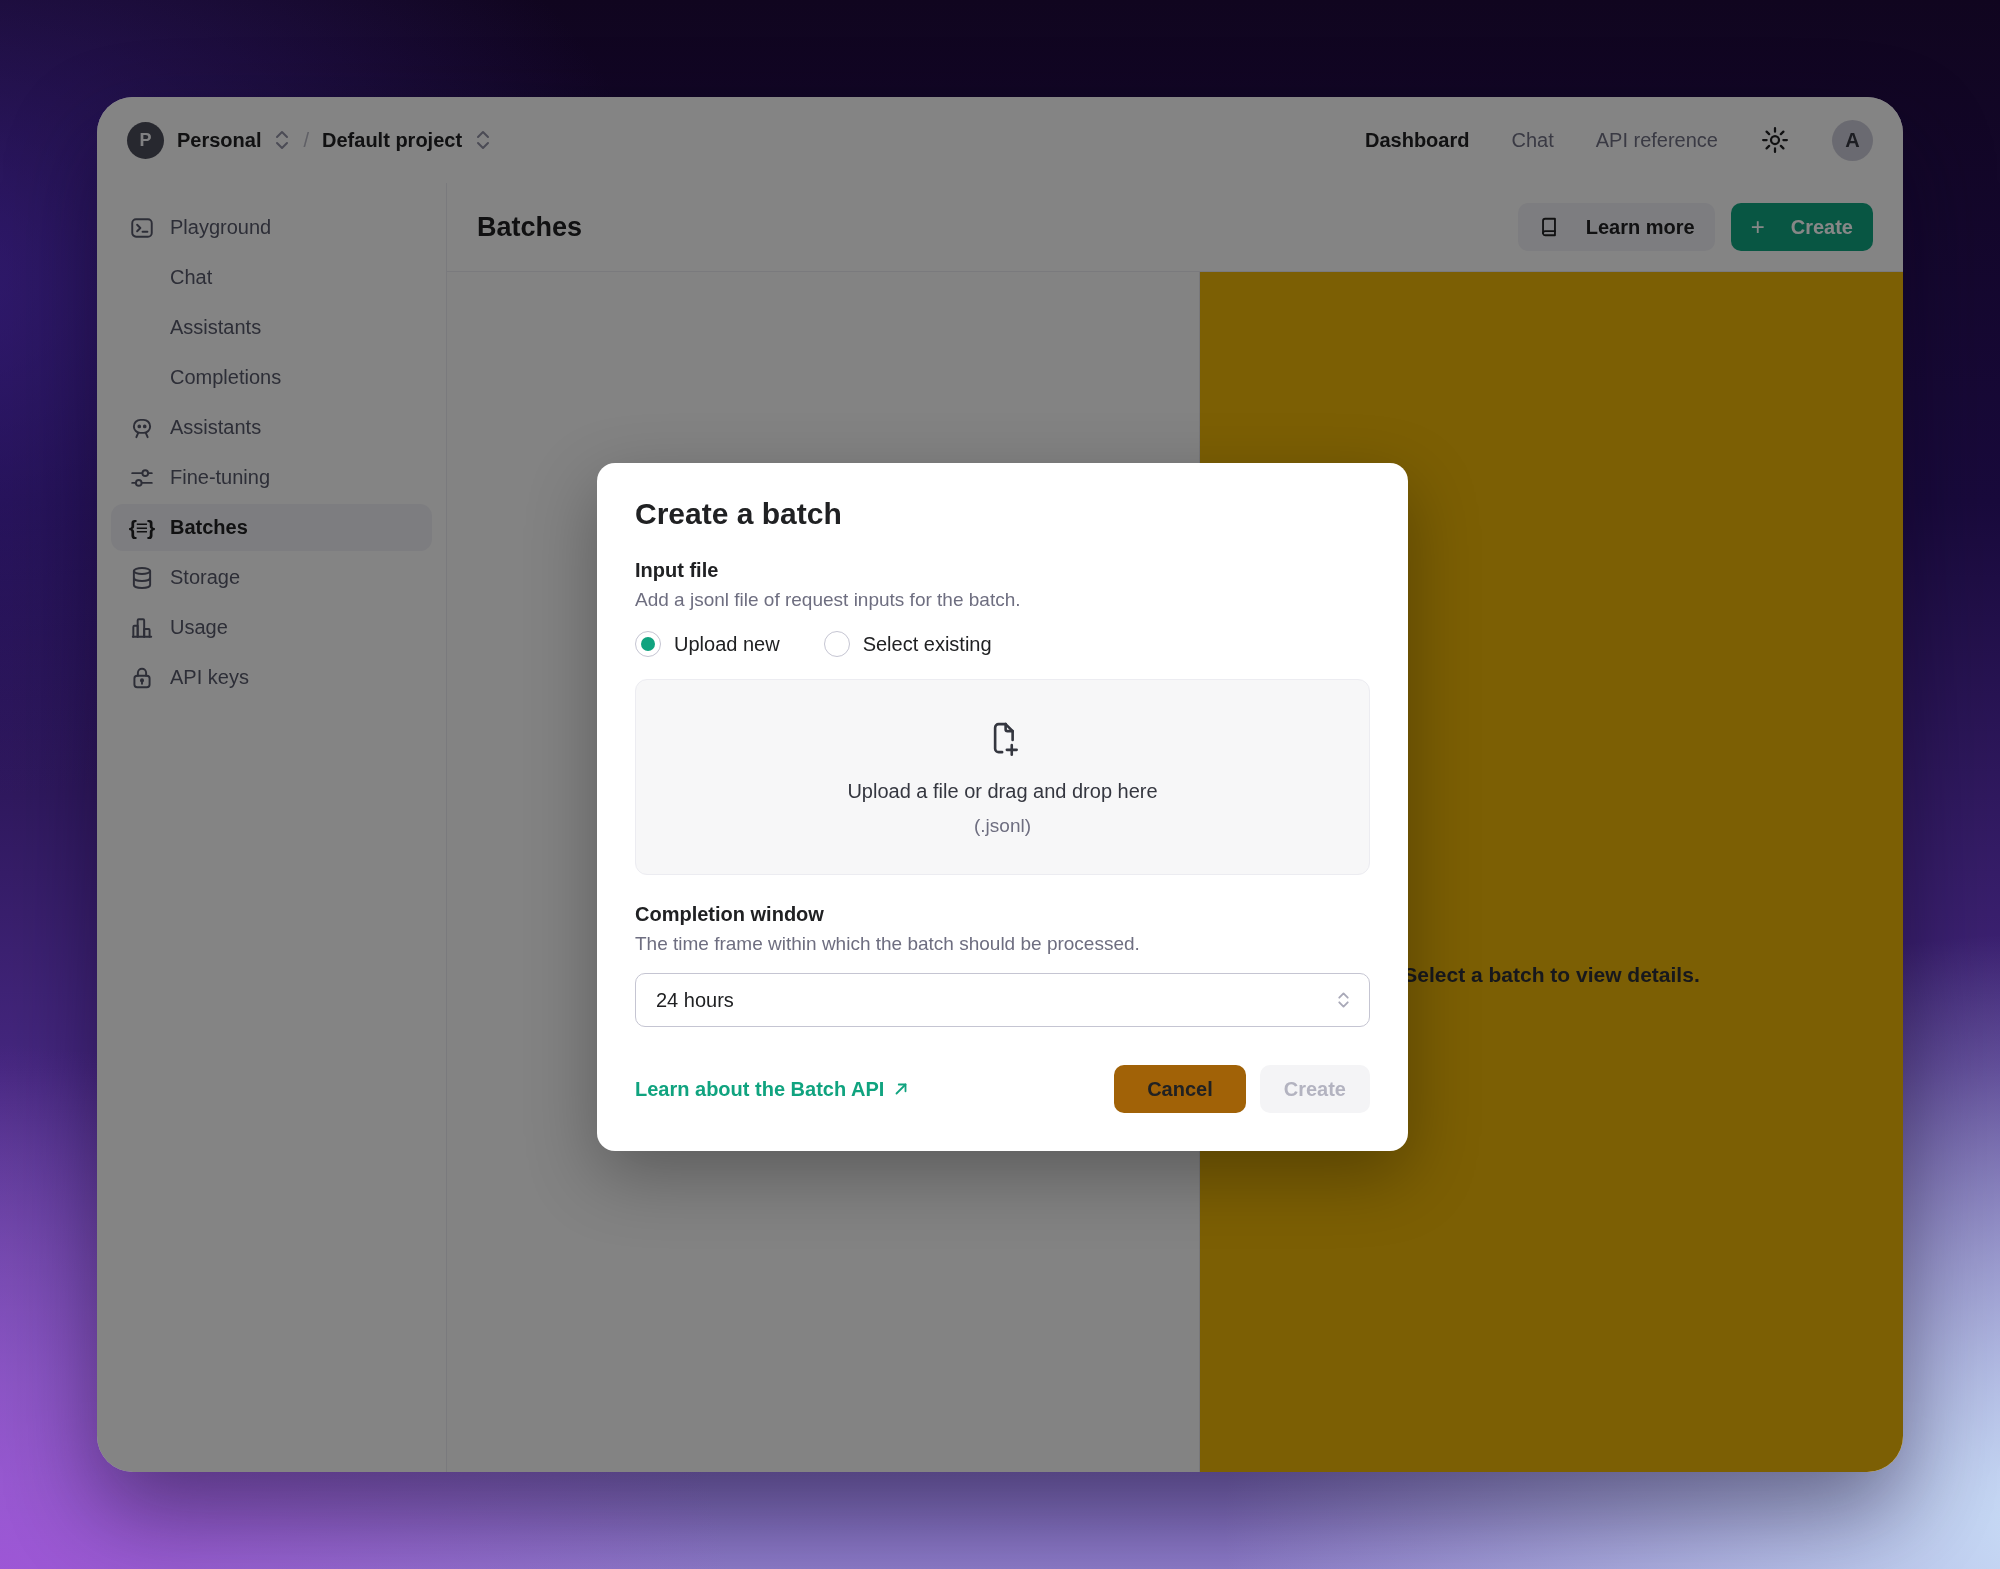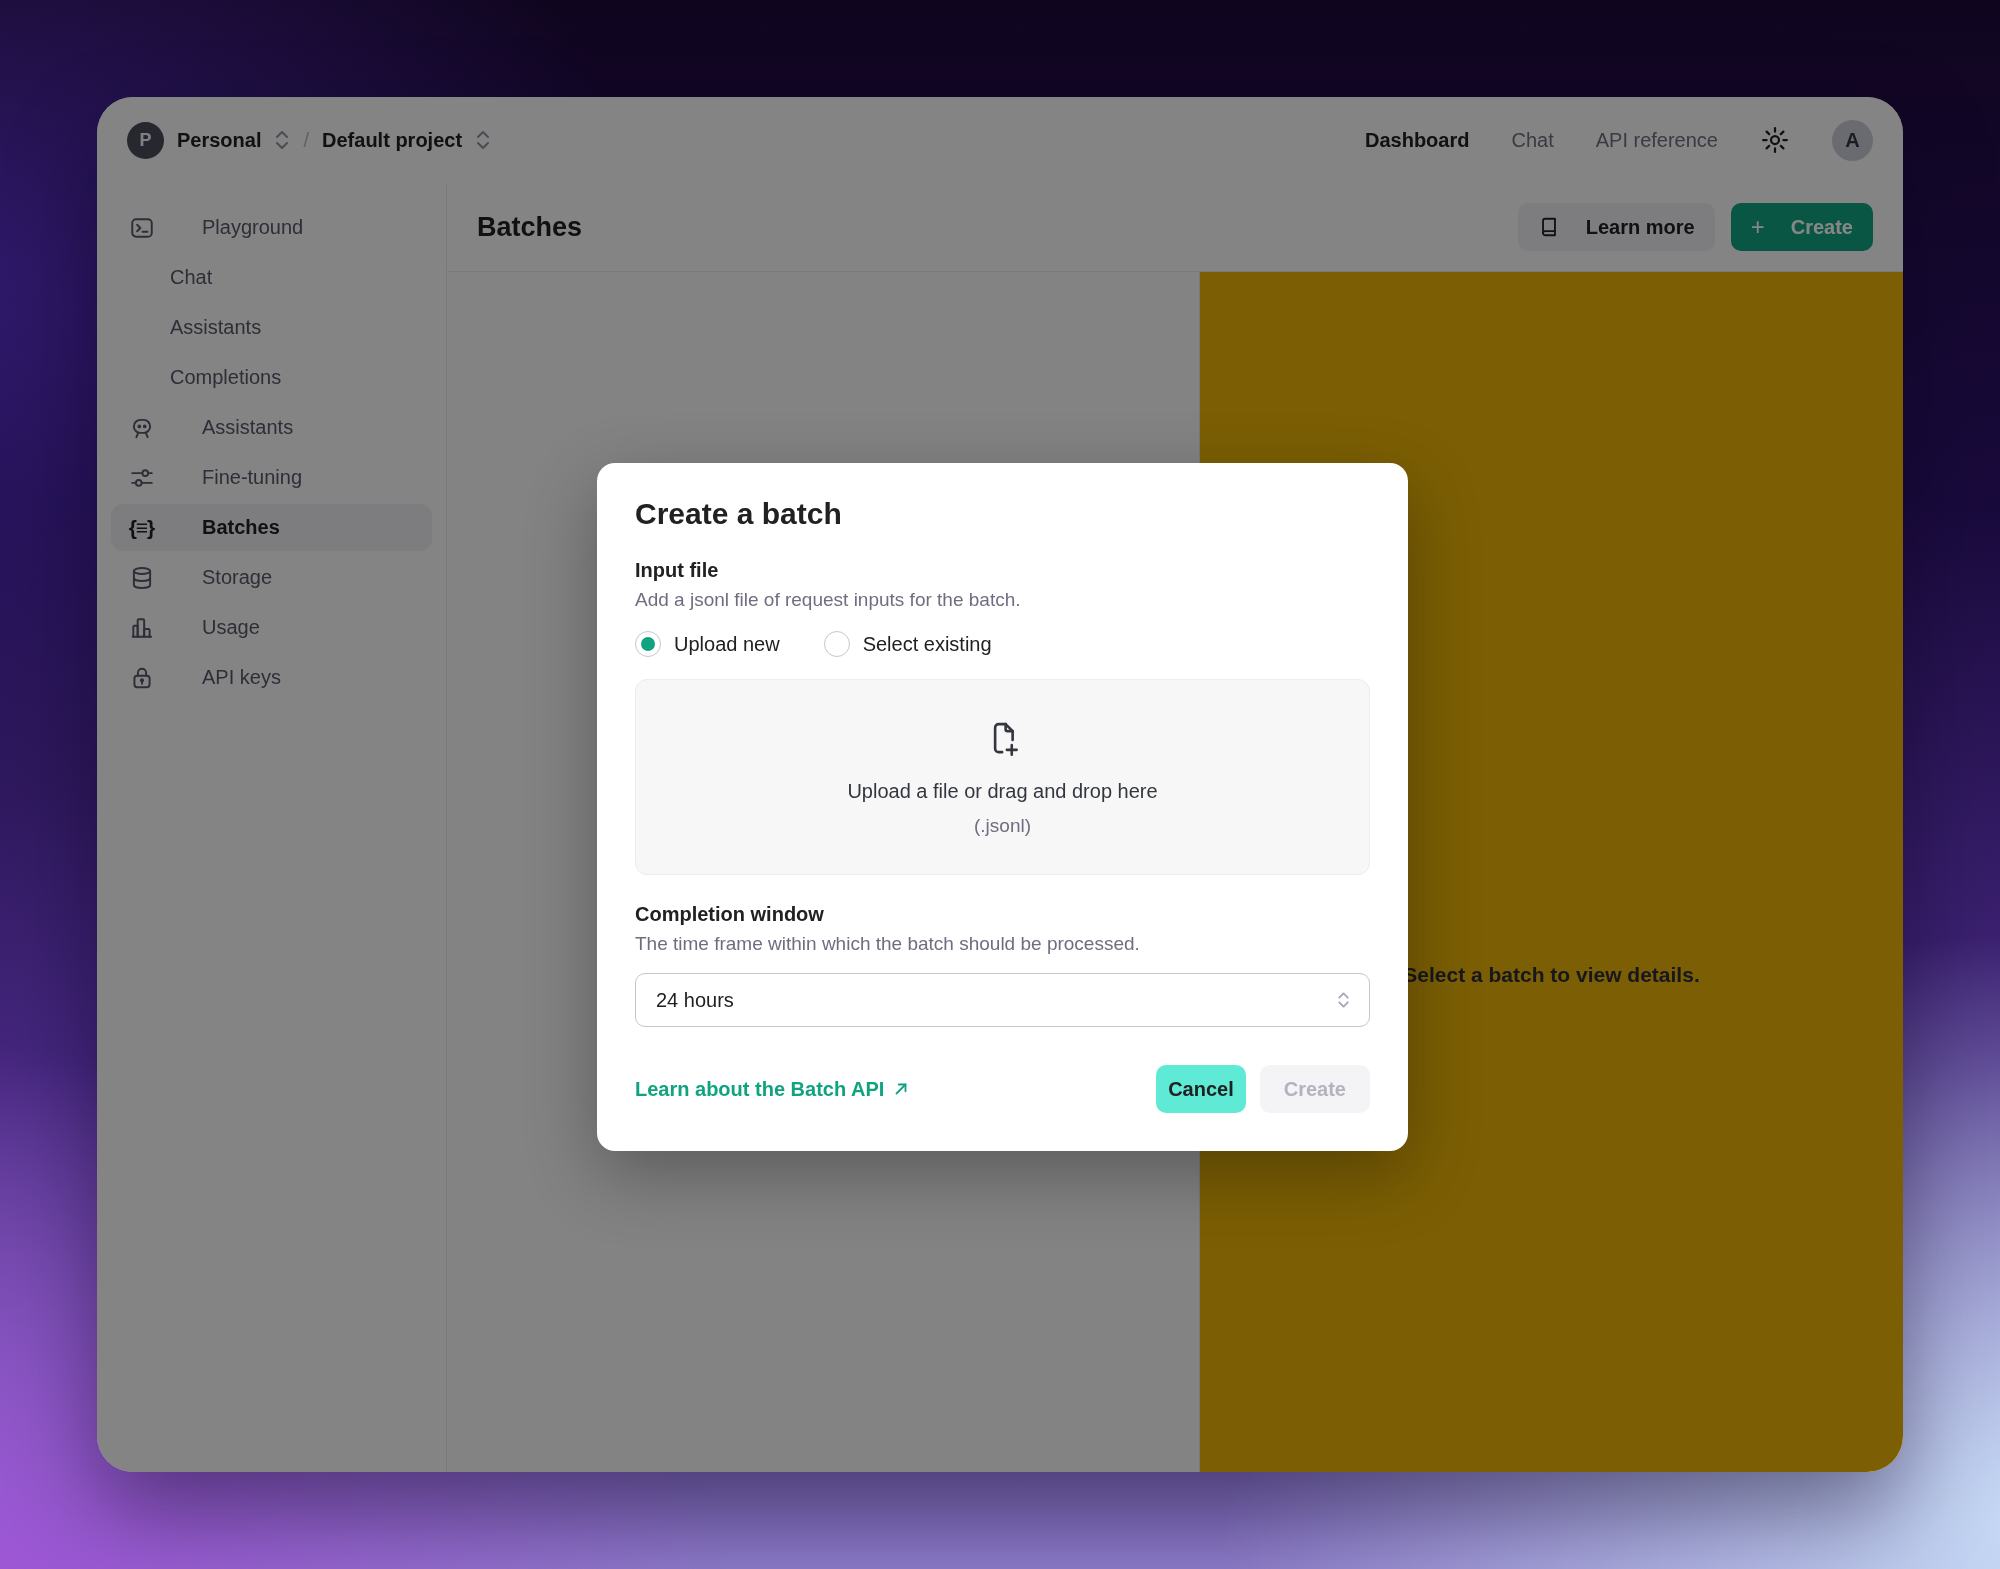--- a/index.html
+++ b/index.html
@@ -35,21 +35,21 @@
   .user-avatar { width:41px; height:41px; border-radius:50%; background:#c9c9d5; color:#353740;
     display:flex; align-items:center; justify-content:center; font-size:20px; font-weight:700; }
   .gear { color:#202123; display:flex; }
 
   
   .frame { position:absolute; top:86px; left:0; right:0; bottom:0; display:flex; }
 
   
   .sidebar { width:350px; border-right:1px solid #e6e6ec; padding-top:18px; flex-shrink:0; }
   .side-item { height:47px; margin:3px 14px; border-radius:12px; display:flex; align-items:center;
-    padding-left:17px; cursor:pointer;gap:32px; }
+    padding-left:17px; cursor:pointer; }
   .side-item .ic { width:27px; display:flex; justify-content:center; color:#565869; flex-shrink:0; }
   .side-item .lbl { margin-left:15px; font-size:20px; color:#565869; }
   .side-item.noicon .lbl { margin-left:42px; }
   .side-item.active { background:#ececf1; }
   .side-item.active .lbl { color:#202123; font-weight:700; }
   .side-item.active .ic { color:#202123; }
   .braces-glyph { font-size:21px; font-weight:600; letter-spacing:-1px; line-height:1; }
 
   
   .main { flex:1; display:flex; flex-direction:column; }
@@ -87,21 +87,21 @@
     display:flex; flex-direction:column; align-items:center; justify-content:center; cursor:pointer; }
   .dropzone .dz1 { font-size:20px; color:#353740; margin-top:20px; }
   .dropzone .dz2 { font-size:19px; color:#6e6e80; margin-top:12px; }
   .select { margin-top:18px; height:54px; border:1px solid #c5c5d2; border-radius:10px; background:#fff;
     display:flex; align-items:center; justify-content:space-between; padding:0 18px 0 20px;
     font-size:20px; color:#202123; cursor:pointer; }
   .select .updown { color:#a9a9b8; }
   .modal-footer { margin-top:38px; display:flex; align-items:center; justify-content:space-between; }
   .link-green { display:flex; align-items:center; gap:8px; color:#10a37f; font-size:20px; font-weight:700; cursor:pointer; }
   .footer-btns { display:flex; gap:14px; }
-  .btn-cancel { background:#5eead4; color:#202123; padding:0 12px; }
+  .btn-cancel { background:#a16207; color:#202123; padding:0 33px; }
   .btn-disabled { background:#f4f4f6; color:#b3b3c0; padding:0 24px; cursor:default; }
   svg { display:block; }
 </style>
 </head>
 <body>
 
 <div class="window">
 
   <div class="topbar">
     <div class="crumbs">

